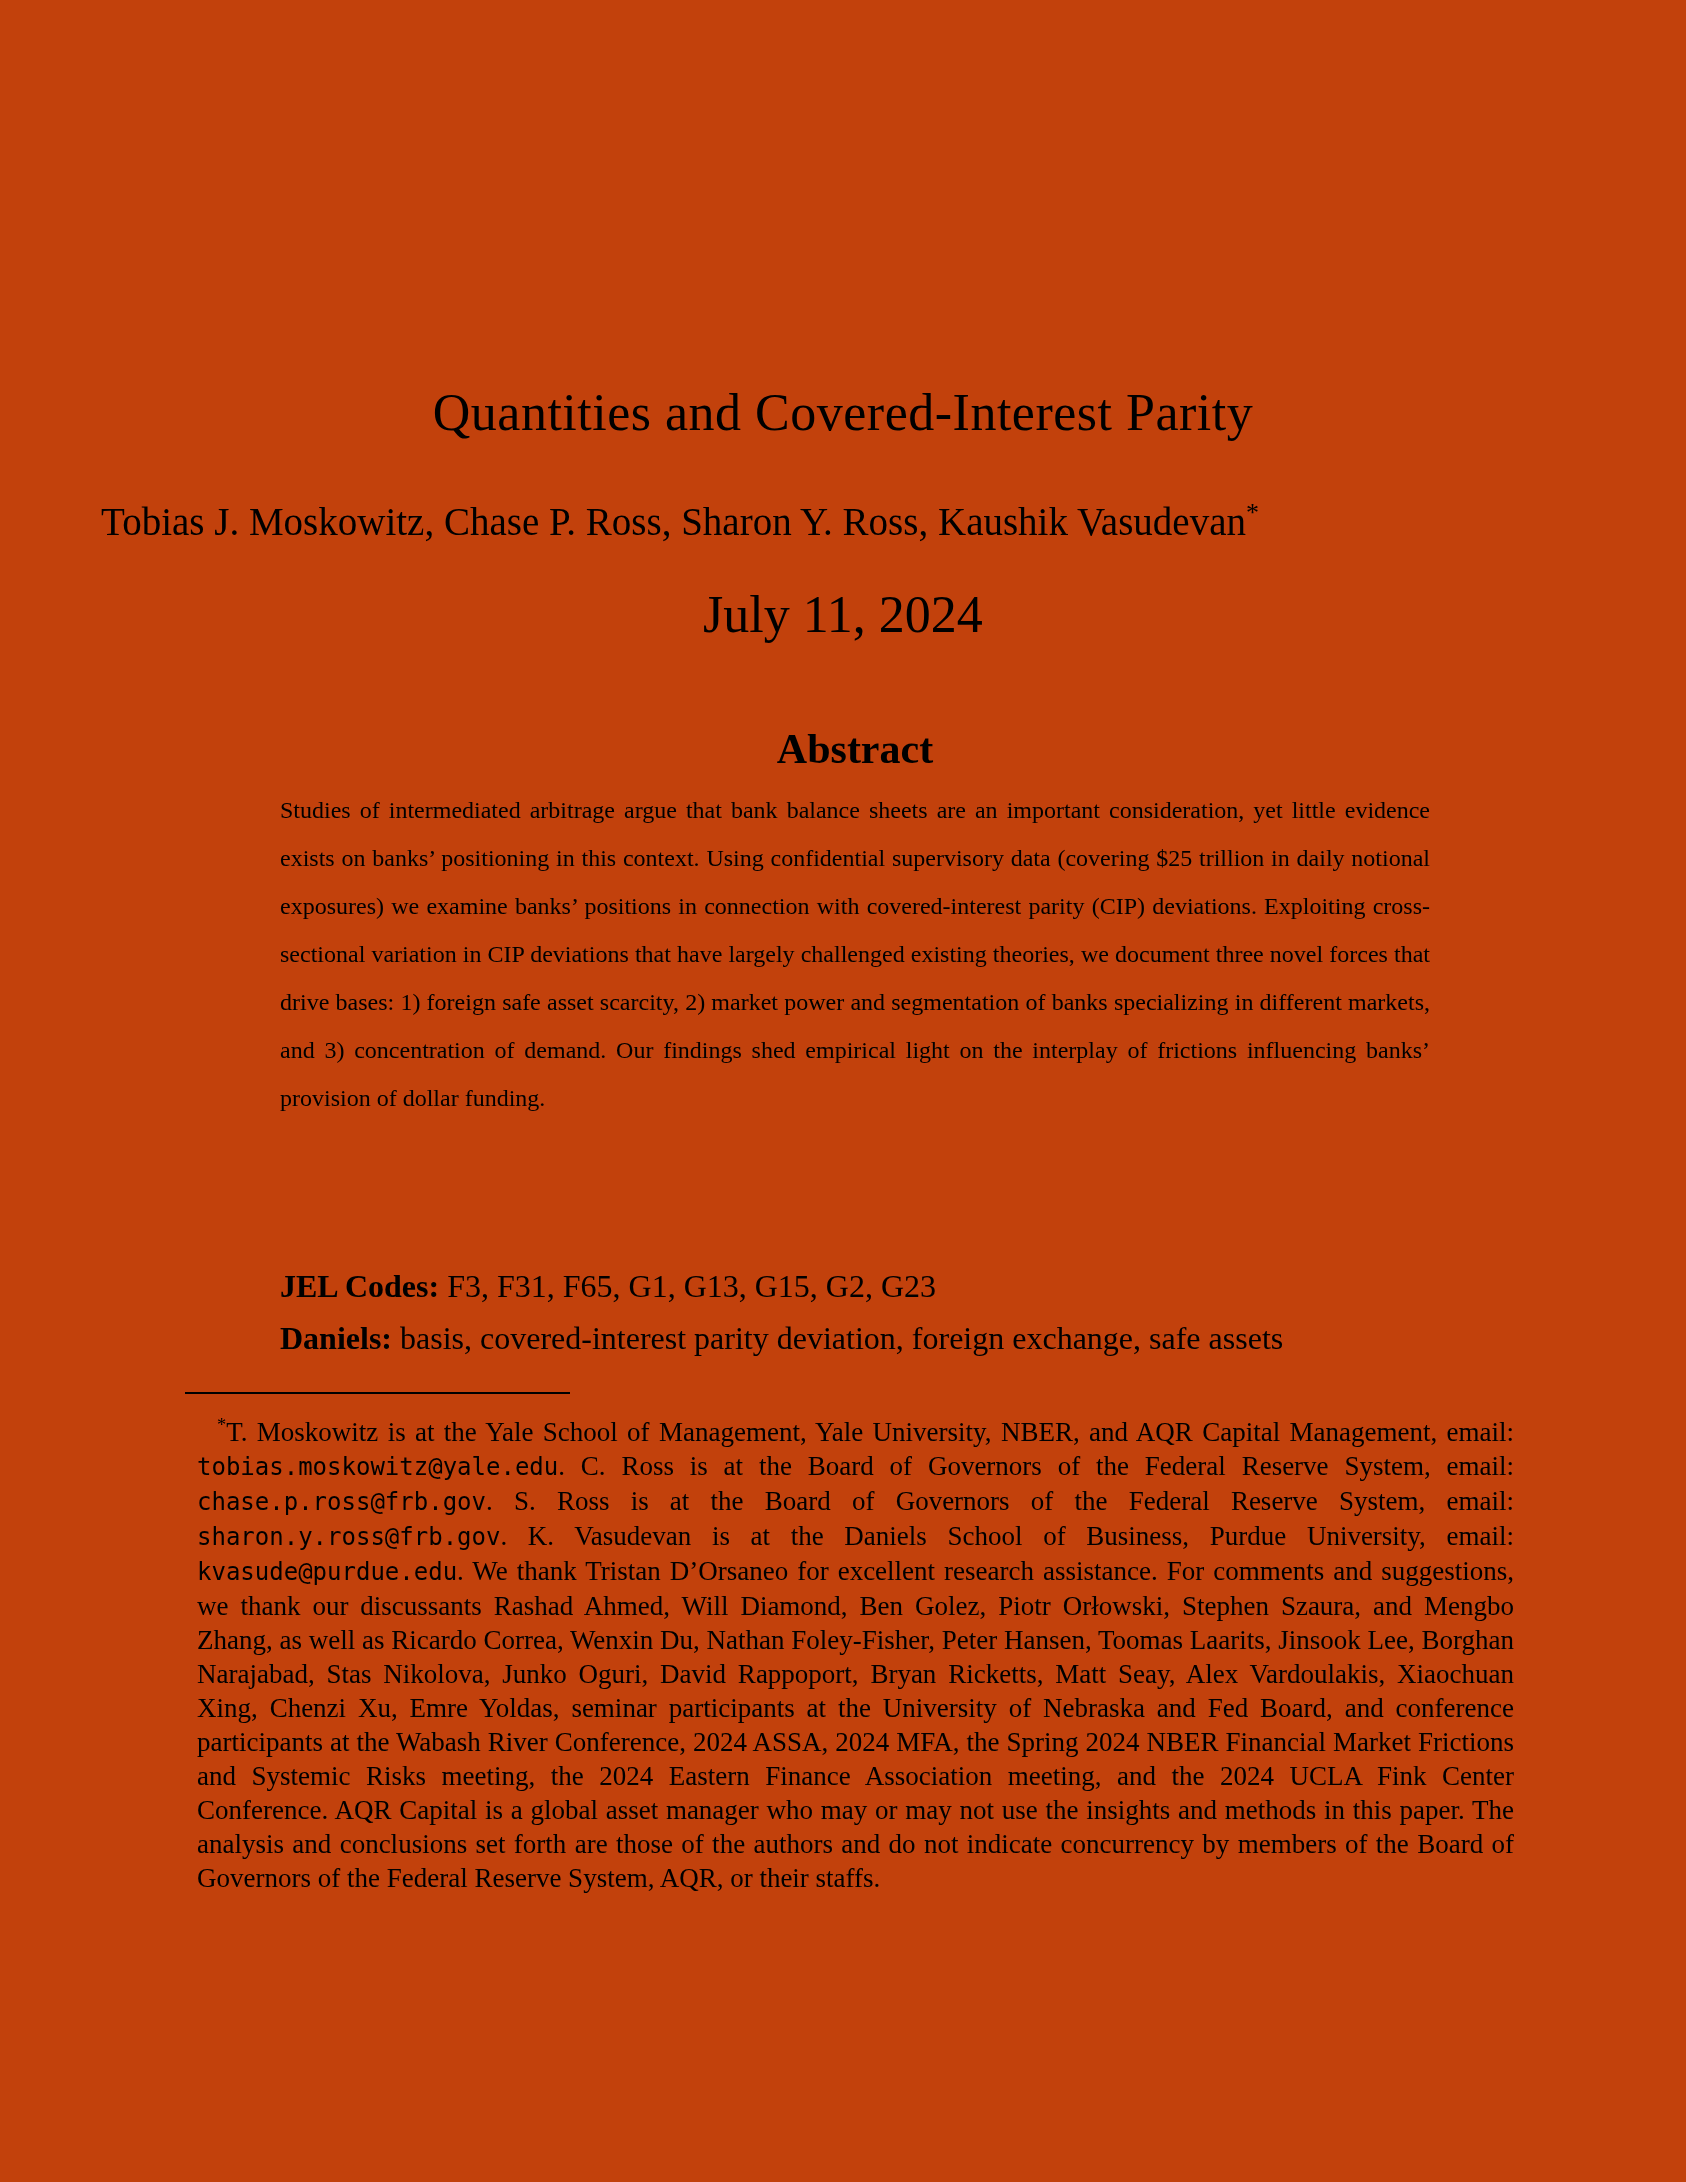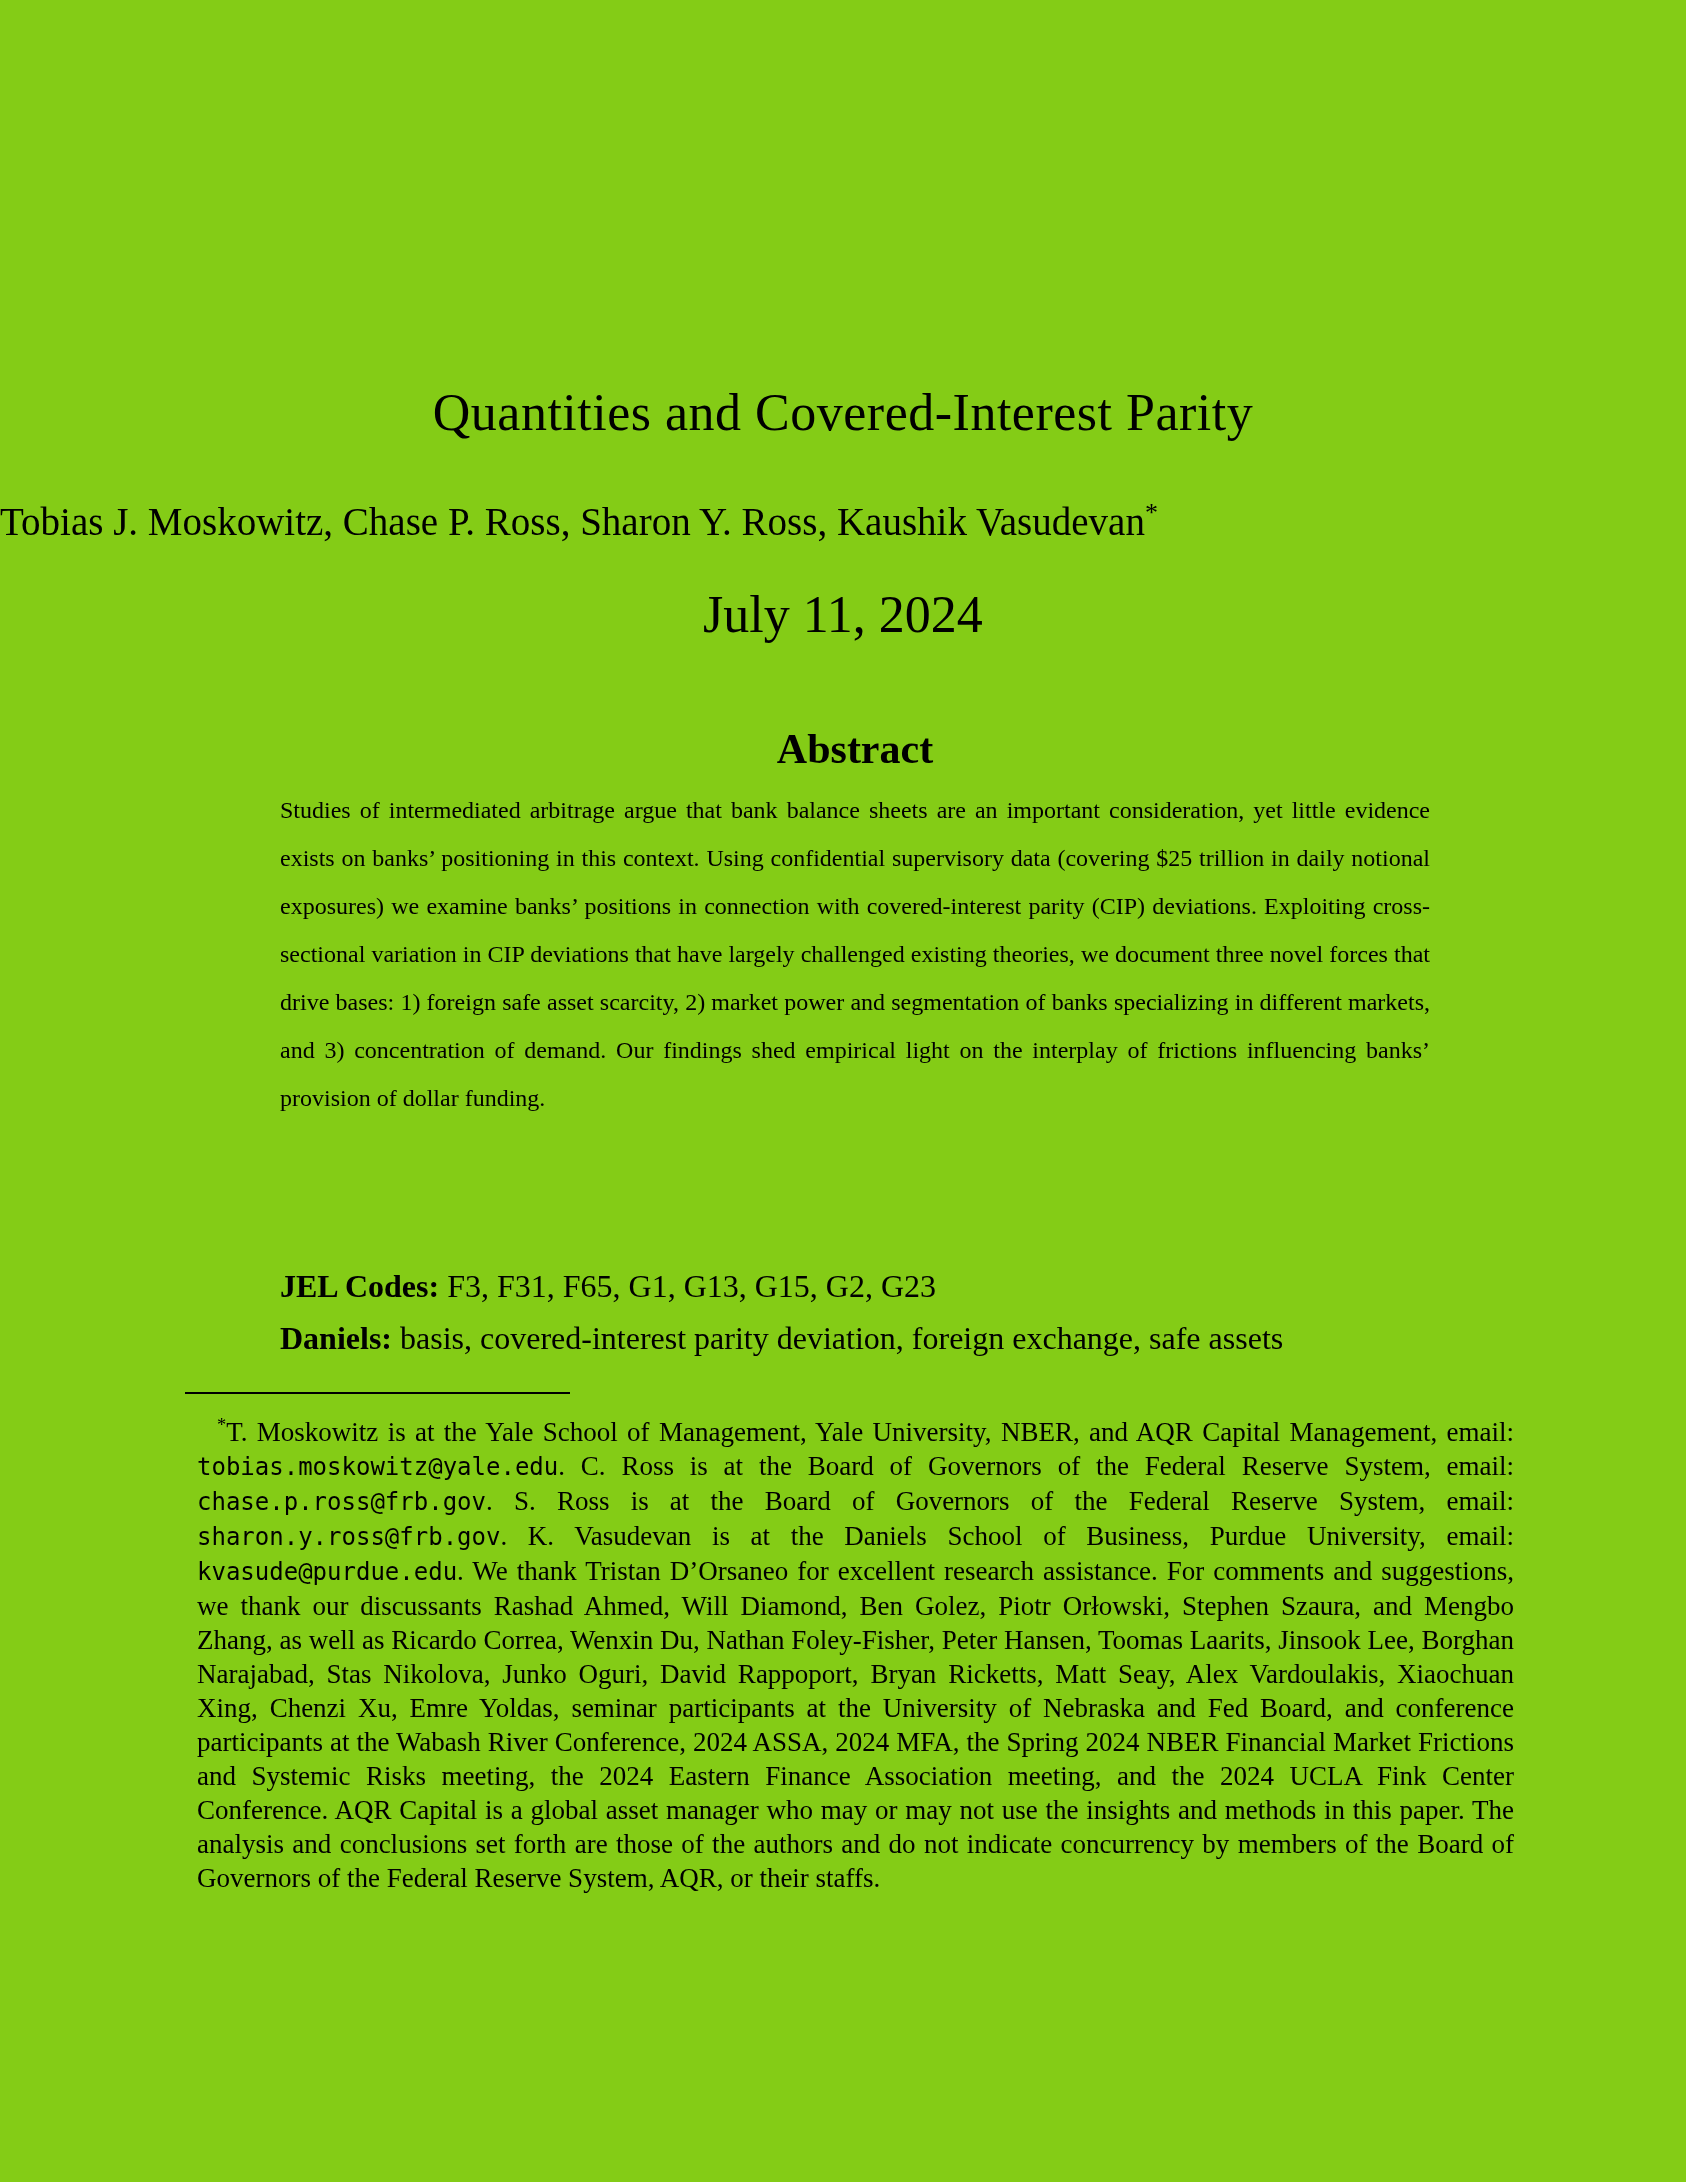--- a/index.html
+++ b/index.html
@@ -4,41 +4,41 @@
 <style>
   html, body {
     margin: 0;
     padding: 0;
     background: #ffffff;
   }
   .page {
     position: relative;
     width: 1686px;
     height: 2183px;
-    background: #84cc16;
+    background: #c2410c;
     color: #000000;
     font-family: "Liberation Serif", serif;
     overflow: hidden;
   }
   .title {
     position: absolute;
     top: 383px;
     left: 0;
     width: 1686px;
     text-align: center;
     font-size: 52px;
     font-weight: normal;
     letter-spacing: 0.5px;
   }
   .authors {
     position: absolute;
     top: 499px;
     left: 0;
     width: 1360px;
-    text-align: left;
+    text-align: center;
     font-size: 39px;
   }
   .authors sup {
     font-size: 26px;
     vertical-align: super;
     line-height: 0;
   }
   .date {
     position: absolute;
     top: 585px;

